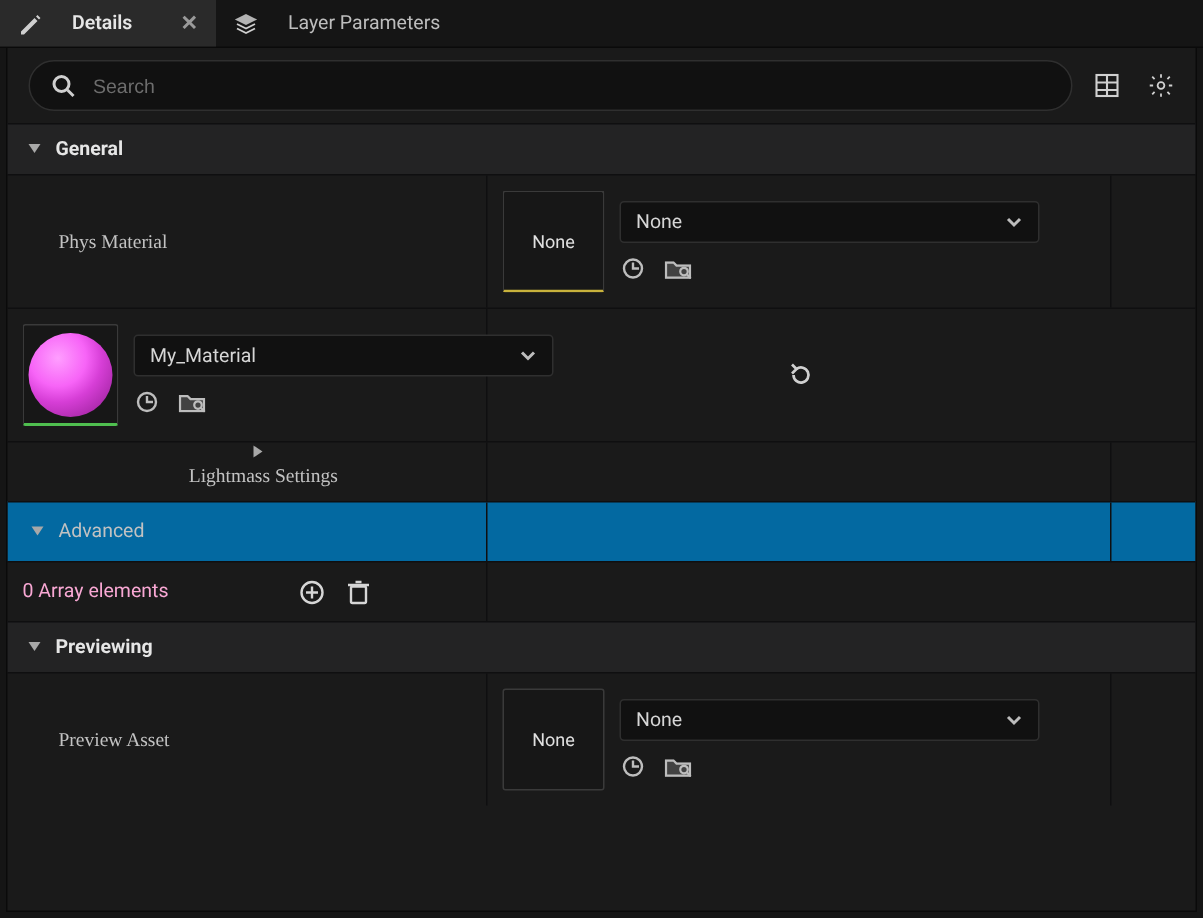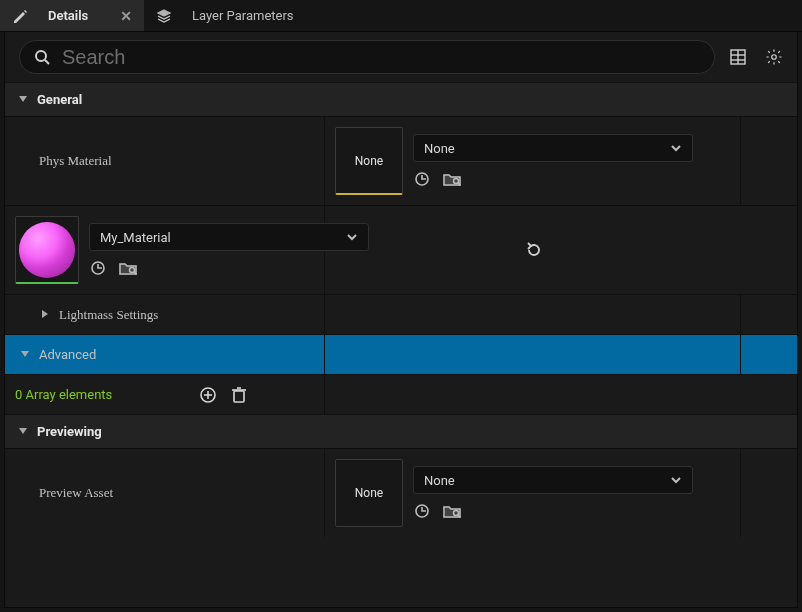--- a/index.html
+++ b/index.html
@@ -80,21 +80,21 @@
     padding: 0 14px;
     gap: 10px;
   }
   .searchbox .search-icon { color: #cfcfcf; display:flex; }
   .searchbox input {
     flex: 1;
     background: transparent;
     border: none;
     outline: none;
     color: #14b8a6;
-    font-size: 20px;
+    font-size: 13px;
   }
   .searchbox input::placeholder { color: #6d6d6d; }
   .icon-btn {
     width: 26px; height: 26px;
     display: flex; align-items: center; justify-content: center;
     color: #d0d0d0;
     cursor: pointer;
   }
 
   
@@ -197,21 +197,21 @@
     color: #bdbdbd;
   }
   .valrow2 .mini {
     display: flex; width: 18px; height: 18px;
     align-items: center; justify-content: center;
     cursor: pointer;
   }
 
   .array-val {
     display:flex; align-items:center; gap:14px;
-    color:#84cc16;
+    color:#f9a8d4;
   }
   .array-val .txt { flex:0 0 170px; }
   .array-val .mini { display:flex; cursor:pointer; color:#d6d6d6; }
 
   .reset-arrow { color:#d0d0d0; cursor:pointer; display:flex; }
 </style>
 </head>
 <body>
 
 <div class="root">
@@ -351,21 +351,21 @@
           <span class="reset-arrow">
             <svg width="20" height="20" viewBox="0 0 20 20" fill="none" stroke="currentColor" stroke-width="1.8">
                 <path d="M6 10a5 5 0 1 0 2-4"></path>
                 <polyline points="5,3 8,6 5,9"></polyline>
               </svg>
           </span>
         </div>
       </div>
 
       <div class="row">
-        <div class="cell-label indent1" style="padding-left:14px;">
+        <div class="cell-label indent1" style="padding-left:14px;flex-direction:column;">
           <span class="chev">
             <svg width="12" height="12" viewBox="0 0 12 12">
                 <polygon points="3,2 9,6 3,10" fill="currentColor"></polygon>
               </svg>
           </span>
           <span>Lightmass Settings</span>
         </div>
         <div class="cell-value"></div>
         <div class="cell-extra"></div>
       </div>

